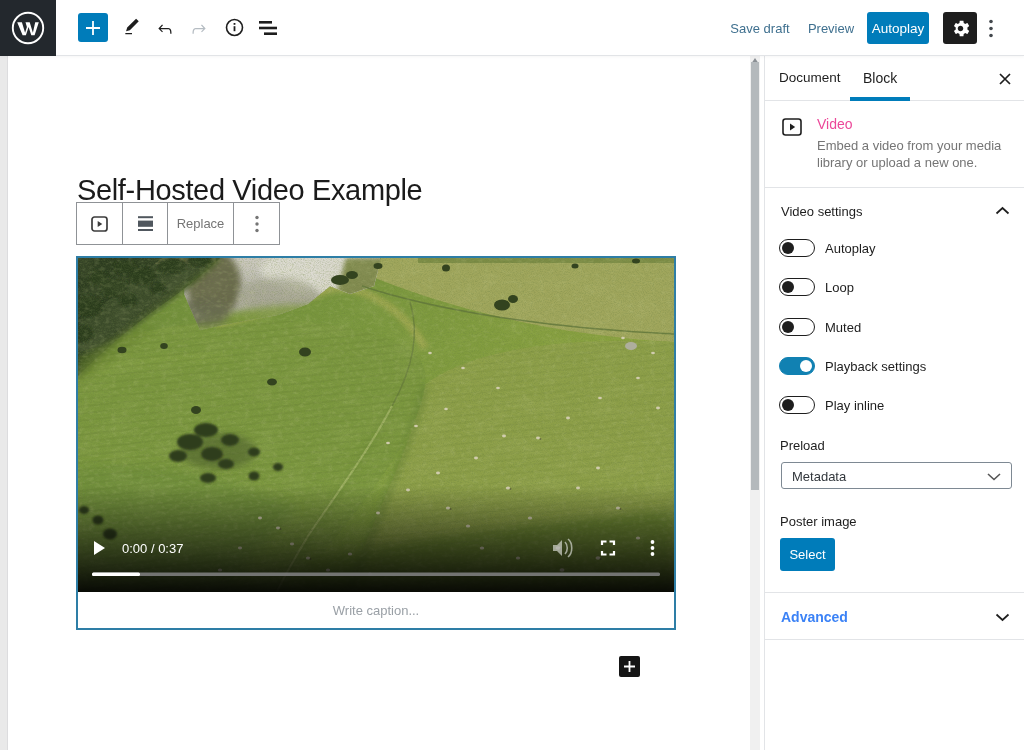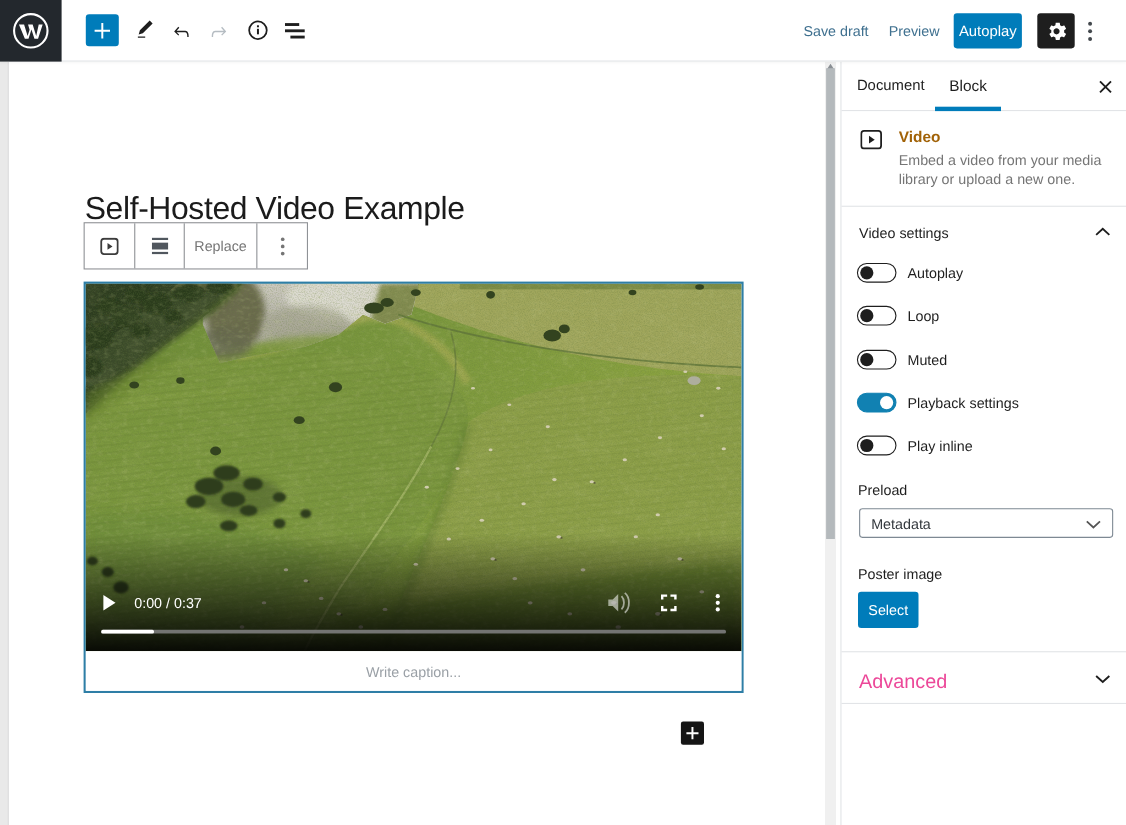--- a/index.html
+++ b/index.html
@@ -34,37 +34,37 @@
 .sbthumb{position:absolute;left:751px;top:62px;width:8px;height:428px;background:#b4b9bc}
 
 .side{position:absolute;left:764px;top:56px;width:260px;height:694px;background:#fff;border-left:1px solid #e2e4e7}
 .tabs{position:absolute;left:0;top:0;width:259px;height:45px;border-bottom:1px solid #e2e4e7}
 .tab1{position:absolute;left:14px;top:14px;font-size:13.5px;color:#1e1e1e}
 .tab2{position:absolute;left:98px;top:14px;font-size:14px;color:#1e1e1e;font-weight:400}
 .tabline{position:absolute;left:85px;top:41px;width:60px;height:4px;background:#007cba}
 .xbtn{position:absolute;left:230px;top:13px;width:20px;height:20px;display:flex;align-items:center;justify-content:center}
 .vcard{position:absolute;left:0;top:45px;width:259px;height:87px;border-bottom:1px solid #e2e4e7}
 .vicon{position:absolute;left:17px;top:17px}
-.vtitle{position:absolute;left:52px;top:15px;font-size:14px;font-weight:bold;color:#a16207}
+.vtitle{position:absolute;left:52px;top:15px;font-size:14px;font-weight:normal;color:#ec4899}
 .vdesc{position:absolute;left:52px;top:36px;width:185px;font-size:13px;line-height:17px;color:#757575}
 .vset{position:absolute;left:0;top:132px;width:259px}
 .vsettitle{position:absolute;left:16px;top:16px;font-size:13px;font-weight:normal;color:#1e1e1e}
 .chev{position:absolute;right:14px}
 .row{position:absolute;left:14px;height:20px;display:flex;align-items:center}
 .toggle{width:36px;height:18px;border:1.5px solid #1e1e1e;border-radius:10px;position:relative;background:#fff}
 .toggle .knob{position:absolute;left:2px;top:1.5px;width:12px;height:12px;border-radius:50%;background:#1e1e1e}
 .toggle.on{background:#1181b2;border-color:#1181b2}
 .toggle.on .knob{left:auto;right:2px;background:#fff}
 .tlabel{margin-left:10px;font-size:13px;color:#1e1e1e}
 .plabel{position:absolute;left:15px;font-size:13px;color:#1e1e1e}
 .selectbox{position:absolute;left:16px;top:274px;width:231px;height:27px;border:1px solid #7e8993;border-radius:3px;background:#fff}
 .selectbox .val{position:absolute;left:10px;top:6px;font-size:13px;color:#32373c}
 .selbtn{position:absolute;left:15px;top:350px;width:55px;height:33px;background:#007cba;border-radius:3px;color:#fff;font-size:13px;display:flex;align-items:center;justify-content:center}
 .advrow{position:absolute;left:0;top:536px;width:259px;height:48px;border-top:1px solid #e2e4e7;border-bottom:1px solid #e2e4e7}
-.advrow .t{position:absolute;left:16px;top:16px;font-size:18px;font-weight:normal;color:#ec4899}
+.advrow .t{position:absolute;left:16px;top:16px;font-size:14px;font-weight:bold;color:#3b82f6}
 </style>
 </head>
 <body>
 <div id="page">
 
   <div class="hdr">
     <div class="wplogo">
       <svg width="34" height="34" viewBox="0 0 34 34">
         <circle cx="17" cy="17" r="15.2" fill="none" stroke="#fff" stroke-width="1.9"></circle>
         <path fill="#fff" d="M6.2 11.2 L10.9 11.2 L14.1 21.8 L15.9 16.1 L14.5 11.2 L18.7 11.2 L21.9 21.8 L24.2 11.2 L27.8 11.2 L23.6 24.2 L20.3 24.2 L17.6 15.9 L14.9 24.2 L11.6 24.2 Z"></path>

